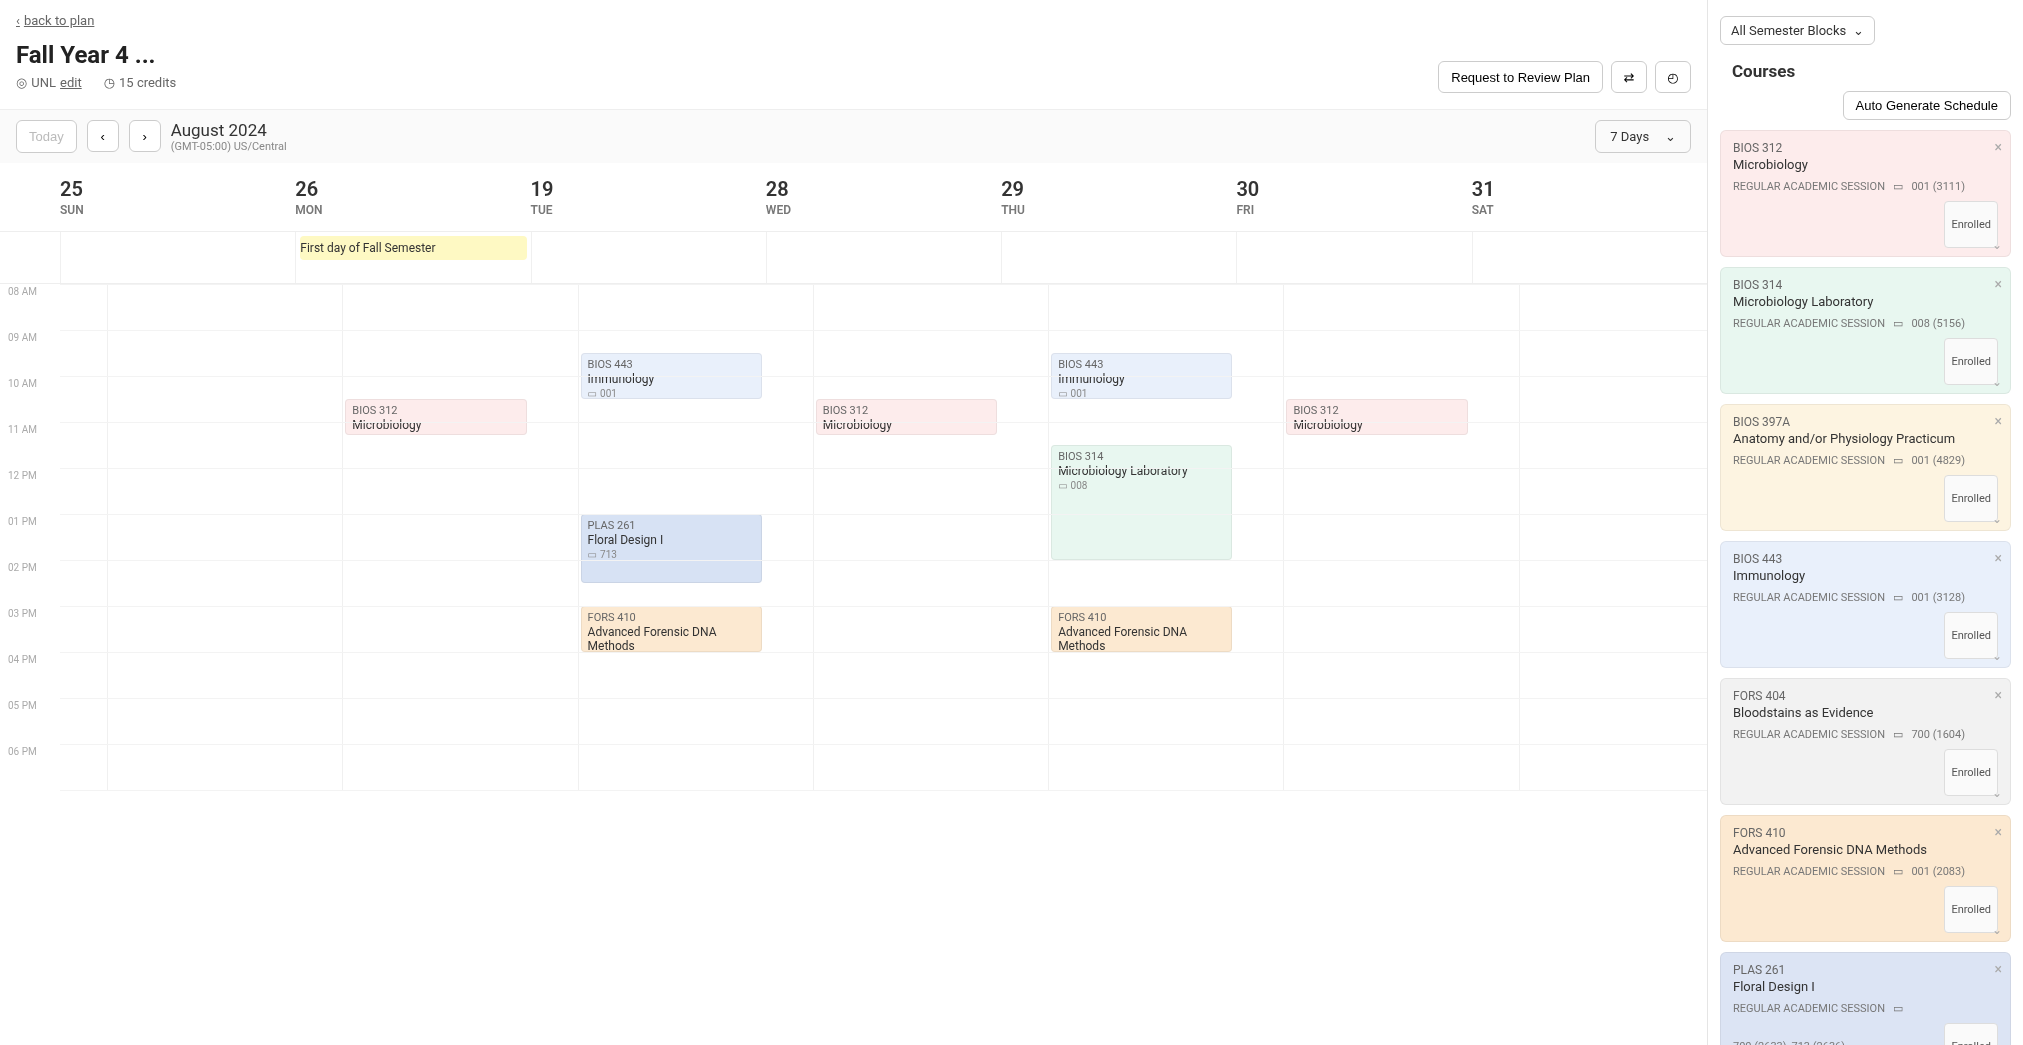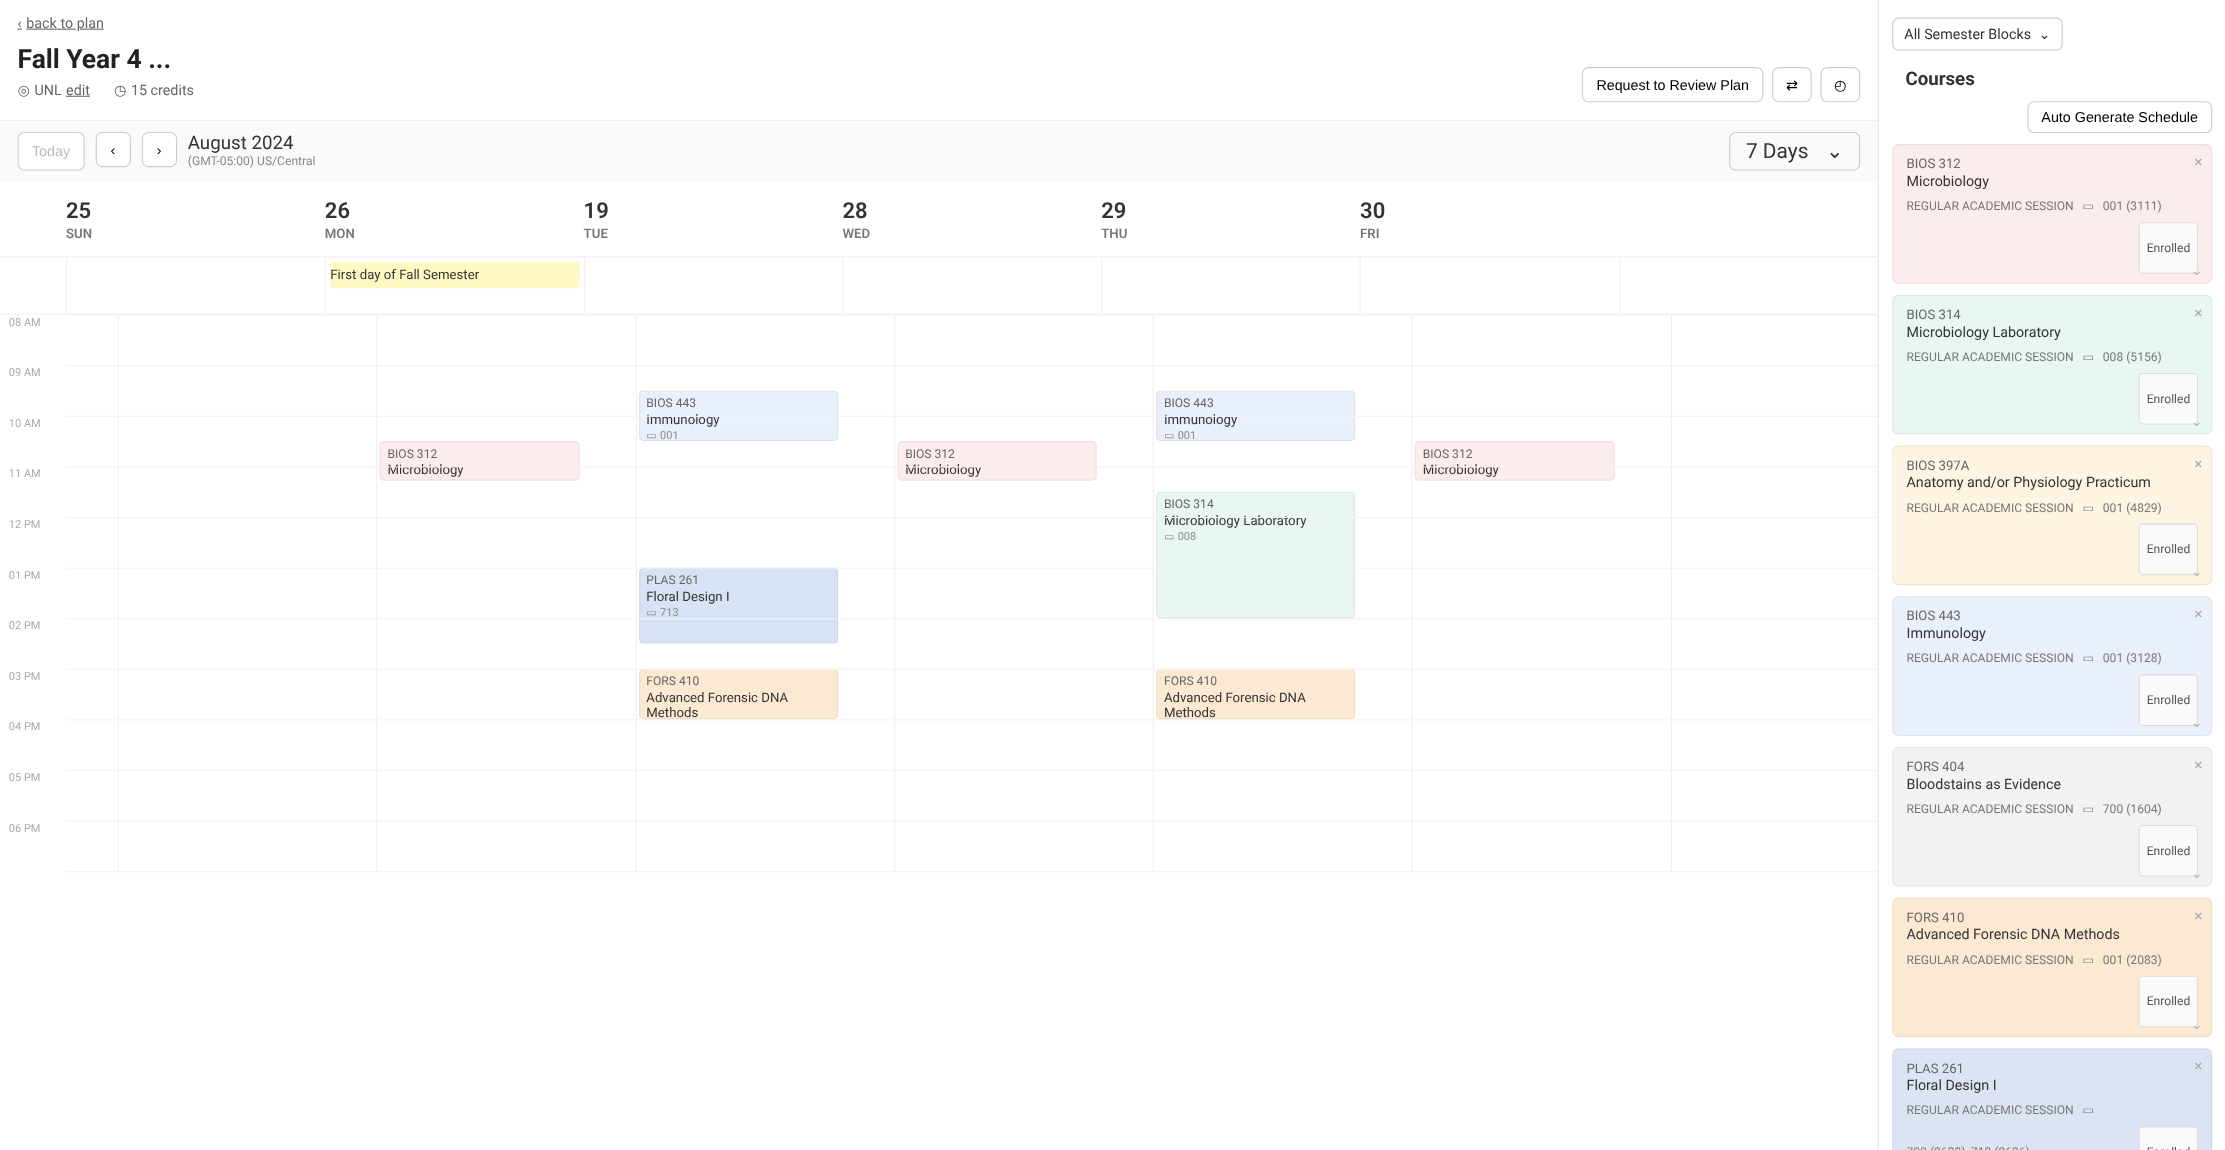--- a/index.html
+++ b/index.html
@@ -18,21 +18,21 @@
 .actions { display: flex; gap: 8px; margin-top: 24px; }
 .btn { border: 1px solid #ccc; background: #fff; padding: 6px 12px; border-radius: 6px; font-size: 13px; cursor: pointer; display:inline-flex; align-items:center; justify-content:center; }
 .icon-btn { width: 36px; height: 32px; padding: 0; }
 
 .cal-toolbar { display: flex; padding: 10px 16px; gap: 10px; background: #fafafa; }
 .today-btn { color: #bbb; }
 .nav-btn { width: 32px; height: 32px; }
 .cal-title { font-size: 17px; font-weight: 400; }
 .cal-tz { font-size: 11px; color: #888; }
 .cal-spacer { flex: 1; }
-.range-select { border: 1px solid #ccc; padding: 5px 14px; border-radius: 6px; display:flex; align-items:center; gap:16px; font-size:19px; }
+.range-select { border: 1px solid #ccc; padding: 5px 14px; border-radius: 6px; display:flex; align-items:center; gap:16px; font-size:13px; }
 
 .calendar { position: relative; }
 .day-header { display: grid; grid-template-columns: 60px repeat(7, 1fr); border-bottom: 1px solid #eee; }
 .day-col { padding: 14px 0; }
 .day-num { font-size: 20px; font-weight: 600; color: #333; }
 .day-name { font-size: 12px; color: #777; font-weight: 600; margin-top: 2px; }
 
 .allday-row { display: grid; grid-template-columns: 60px repeat(7, 1fr); min-height: 52px; border-bottom: 1px solid #eee; }
 .allday-cell { border-left: 1px solid #f0f0f0; padding: 4px; }
 .allday-cell:first-child { border-left: none; }
@@ -146,20 +146,24 @@
     <div class="day-name">WED</div>
   </div>
   <div class="day-col">
     <div class="day-num">29</div>
     <div class="day-name">THU</div>
   </div>
   <div class="day-col">
     <div class="day-num">30</div>
     <div class="day-name">FRI</div>
   </div>
+  <div class="day-col">
+    <div class="day-num">31</div>
+    <div class="day-name">SAT</div>
+  </div>
         </div>
       <div class="allday-row" id="allday-row">
           <div class="allday-cell"></div>
           <div class="allday-cell"></div>
           <div class="allday-cell">
             <div class="allday-event">First day of Fall Semester</div>
           </div>
           <div class="allday-cell"></div>
           <div class="allday-cell"></div>
           <div class="allday-cell"></div>

